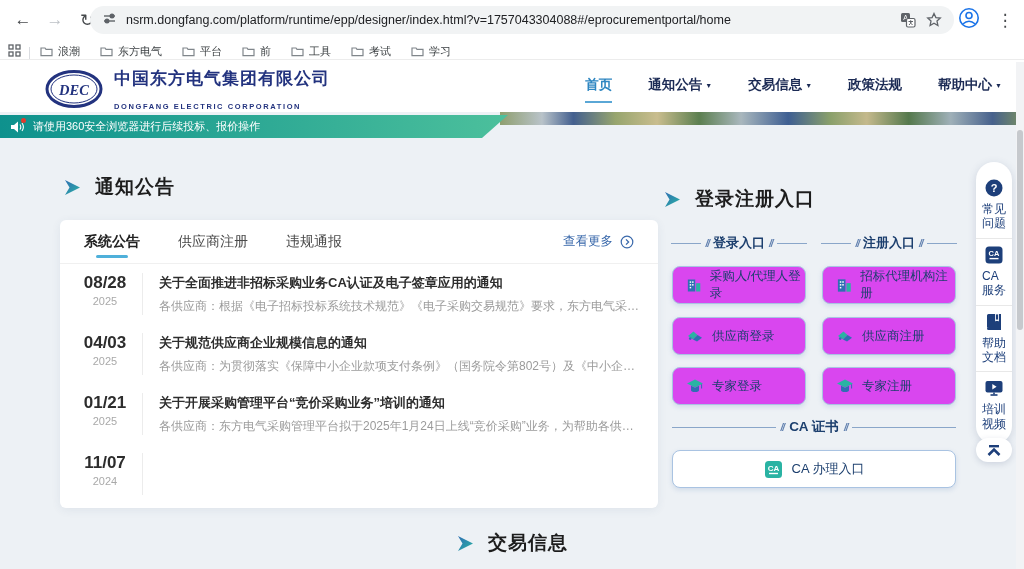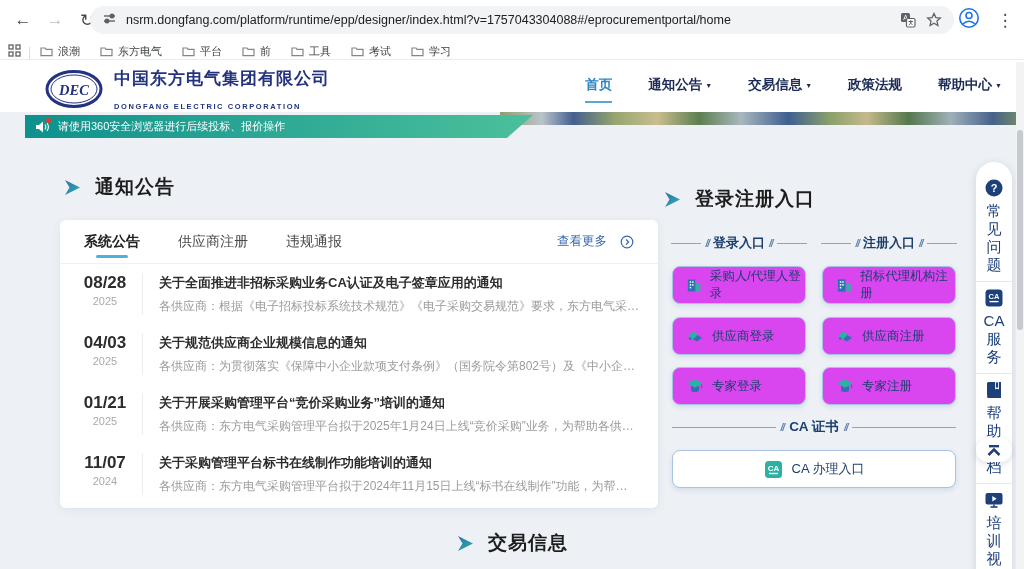--- a/index.html
+++ b/index.html
@@ -30,38 +30,38 @@
   .main-nav { position:absolute; right:22px; top:16px; display:flex; gap:36px; align-items:flex-start; }
   .nav-item { font-size:13.5px; font-weight:600; color:#1c2b55; cursor:pointer; padding-bottom:7px; display:flex; align-items:center; gap:3px; }
   .nav-item .caret { font-size:7px; color:#1c2b55; }
   .nav-item.active { color:#2e86c1; border-bottom:2px solid #5aa7d6; }
 
   
   .main { position:absolute; top:112px; left:0; width:1024px; height:457px; background:#edf1f5; }
   .photo-strip { position:absolute; left:500px; top:0; width:524px; height:13px;
     background:linear-gradient(90deg,#8f9f6f,#b9c3c9 8%,#44608f 14%,#97a56e 22%,#c9bd8e 30%,#5c7f50 38%,#a9b7bd 46%,#3f5f92 55%,#8aa06b 63%,#c4b98c 70%,#55794d 78%,#9fb0b8 86%,#47618c 94%,#7a9160); }
   .ticker { position:absolute; left:0; top:3px; width:508px; height:23px; background:linear-gradient(90deg,#0e918d,#4cc09c);
-    clip-path:polygon(0 0,100% 0,calc(100% - 26px) 100%,0 100%); display:flex; align-items:center; gap:8px; padding-left:10px; color:#fff; font-size:11px;margin-left:25px; }
+    clip-path:polygon(0 0,100% 0,calc(100% - 26px) 100%,0 100%); display:flex; align-items:center; gap:8px; padding-left:10px; color:#fff; font-size:11px; }
   .spk-wrap { position:relative; width:15px; height:14px; }
   .red-dot { position:absolute; right:-1px; top:-2px; width:5px; height:5px; border-radius:50%; background:#e23b2e; }
 
   .section-title { display:flex; align-items:center; gap:12px; }
   .section-title h2 { font-size:19px; font-weight:bold; color:#1d1d1d; letter-spacing:1px; }
 
   .notices-title { position:absolute; left:62px; top:62px; }
   .login-title   { position:absolute; left:662px; top:74px; }
   .trade-title   { position:absolute; left:455px; top:418px; }
 
   
   .card { position:absolute; left:60px; top:108px; width:598px; height:288px; background:#fff; border-radius:6px; box-shadow:0 2px 10px rgba(50,80,120,.08); }
   .tabs { height:44px; display:flex; align-items:center; gap:38px; padding:0 24px; border-bottom:1px solid #f0f0f0;text-align:right; }
   .tab { font-size:14px; color:#4a4a4a; cursor:pointer; position:relative; height:100%; display:flex; align-items:center; }
   .tab.active { color:#222; font-weight:bold; }
   .tab.active::after { content:""; position:absolute; left:50%; transform:translateX(-50%); bottom:5px; width:32px; height:3px; border-radius:2px; background:#4fb0da; }
-  .view-more { margin-left:auto; display:flex; align-items:center; gap:13px; color:#3a69ab; font-size:12.5px; cursor:pointer; }
+  .view-more { margin-left:auto; display:flex; align-items:center; gap:7px; color:#3a69ab; font-size:12.5px; cursor:pointer; }
   .notice-row { height:60px; display:flex; align-items:stretch; padding-left:8px; cursor:pointer; }
   .date-col { width:74px; text-align:center; padding-top:9px; flex:none; }
   .date-col .d { font-size:17px; font-weight:bold; color:#2d2d2d; }
   .date-col .y { font-size:11px; color:#a9a9a9; margin-top:2px; }
   .row-div { width:1px; background:#ececec; margin:9px 0; flex:none; }
   .row-texts { padding:10px 16px 0 16px; min-width:0; }
   .row-texts .t { font-size:13px; font-weight:bold; color:#2d2d2d; white-space:nowrap; overflow:hidden; text-overflow:ellipsis; }
   .row-texts .e { font-size:12px; color:#9b9b9b; margin-top:6px; white-space:nowrap; overflow:hidden; text-overflow:ellipsis; }
 
   
@@ -76,21 +76,21 @@
   .ca-head { position:absolute; left:672px; top:306px; width:284px; display:flex; align-items:center; justify-content:center; gap:5px; color:#1c3f6e; font-weight:bold; font-size:13.5px; }
   .ca-head .ln { height:1px; background:#8aa6c9; flex:1; }
   .ca-head .sl { font-size:10px; font-style:italic; color:#5f7fae; letter-spacing:-1px; }
   .ca-btn { position:absolute; left:672px; top:338px; width:284px; height:38px; background:#fff; border:1px solid #a9c3e2; border-radius:8px; box-shadow:0 2px 5px rgba(80,120,180,.18);
     display:flex; align-items:center; justify-content:center; gap:9px; font-size:13px; color:#1c3f6e; cursor:pointer; }
 
   
   .fab-rail { position:absolute; left:976px; top:50px; width:36px; background:#fff; border-radius:18px; box-shadow:0 2px 8px rgba(60,80,120,.18); padding:10px 0 6px; }
   .fab-item { display:flex; flex-direction:column; align-items:center; gap:4px; padding:6px 0 7px; cursor:pointer; }
   .fab-item + .fab-item { border-top:1px solid #e8e8e8; }
-  .fab-item .lbl { font-size:15px; color:#1d3f7a; line-height:1.2; text-align:center; width:24px; }
+  .fab-item .lbl { font-size:12px; color:#1d3f7a; line-height:1.2; text-align:left; width:24px; }
   .fab-top { position:absolute; left:976px; top:326px; width:36px; height:24px; background:#fff; border-radius:12px; box-shadow:0 2px 6px rgba(60,80,120,.18); display:flex; align-items:center; justify-content:center; cursor:pointer; }
 
   
   .scroll-track { position:absolute; right:0; top:62px; width:8px; height:507px; background:#f2f3f5; }
   .scroll-thumb { position:absolute; right:1px; top:130px; width:6px; height:200px; border-radius:3px; background:#c6c9cd; cursor:pointer; }
 </style>
 </head>
 <body>
 
 <div id="app">
@@ -304,24 +304,20 @@
           <div class="t">关于开展采购管理平台“竞价采购业务”培训的通知</div>
           <div class="e">各供应商：东方电气采购管理平台拟于2025年1月24日上线“竞价采购”业务，为帮助各供…</div>
         </div>
       </div>
       <div class="notice-row">
         <div class="date-col">
           <div class="d">11/07</div>
             <div class="y">2024</div>
         </div>
         <div class="row-div"></div>
-        <div class="row-texts">
-          <div class="t">关于采购管理平台标书在线制作功能培训的通知</div>
-          <div class="e">各供应商：东方电气采购管理平台拟于2024年11月15日上线“标书在线制作”功能，为帮…</div>
-        </div>
       </div>
     </div>
 
     <div class="section-title login-title">
       <svg width="21" height="21" viewBox="0 0 21 21">
         <path d="M3 3 L18 10.5 L3 18 L7.5 10.5 Z" fill="url(#g1)"></path>
       </svg>
       <h2>登录注册入口</h2>
     </div>
 

